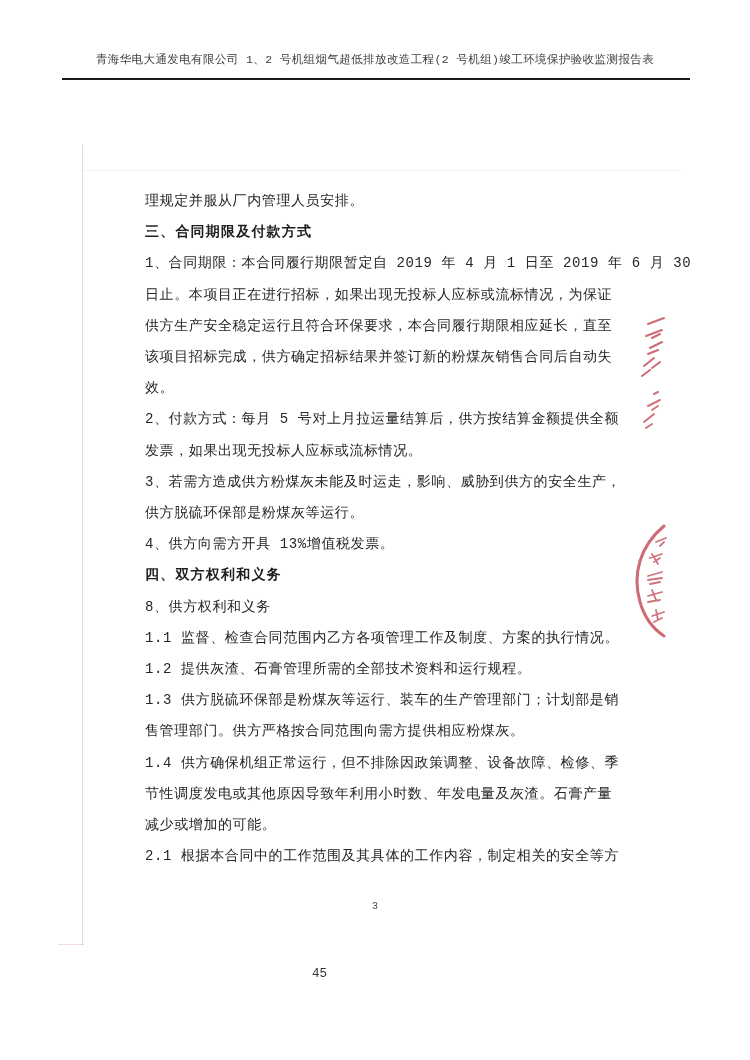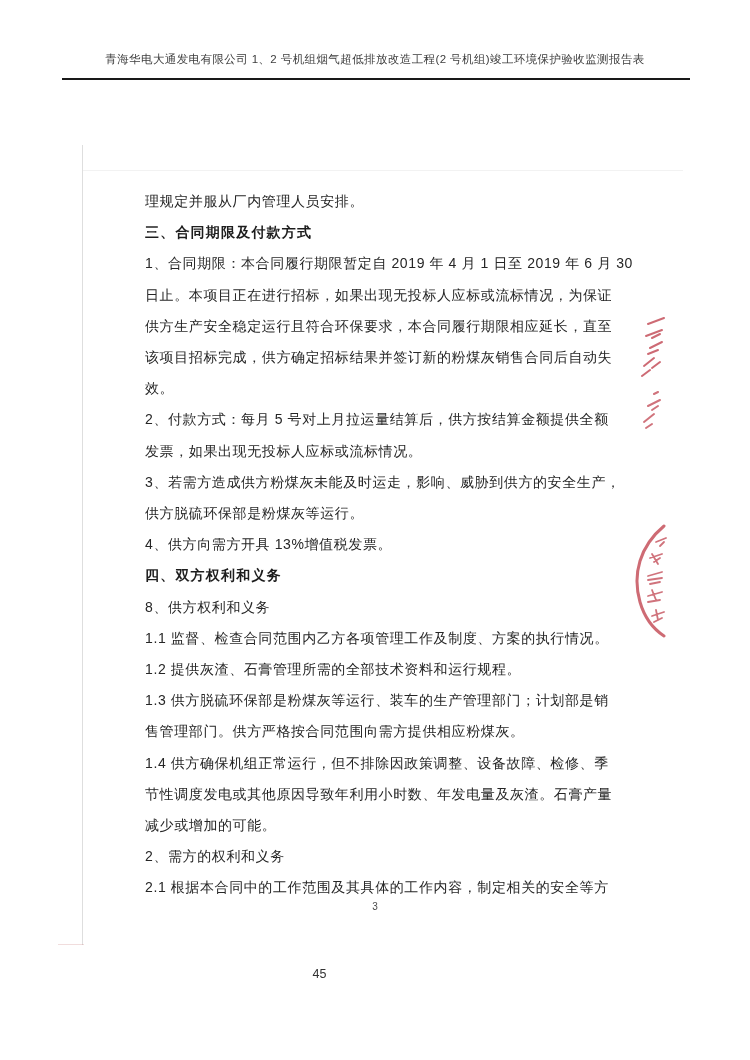--- a/index.html
+++ b/index.html
@@ -6,21 +6,21 @@
     margin: 0;
     padding: 0;
     background: #ffffff;
   }
   .page {
     position: relative;
     width: 750px;
     height: 1060px;
     background: #ffffff;
     overflow: hidden;
-    font-family: Liberation Sans, sans-serif;
+    font-family: Liberation Mono, monospace;
   }
   
   .header-title {
     position: absolute;
     top: 52px;
     left: 0;
     width: 750px;
     text-align: center;
     font-size: 11.5px;
     letter-spacing: 0.4px;
@@ -130,21 +130,20 @@
     <div class="line">4、供方向需方开具 13%增值税发票。</div>
     <div class="line heading">四、双方权利和义务</div>
     <div class="line">8、供方权利和义务</div>
     <div class="line">1.1 监督、检查合同范围内乙方各项管理工作及制度、方案的执行情况。</div>
     <div class="line">1.2 提供灰渣、石膏管理所需的全部技术资料和运行规程。</div>
     <div class="line">1.3 供方脱硫环保部是粉煤灰等运行、装车的生产管理部门；计划部是销</div>
     <div class="line">售管理部门。供方严格按合同范围向需方提供相应粉煤灰。</div>
     <div class="line">1.4 供方确保机组正常运行，但不排除因政策调整、设备故障、检修、季</div>
     <div class="line">节性调度发电或其他原因导致年利用小时数、年发电量及灰渣。石膏产量</div>
     <div class="line">减少或增加的可能。</div>
-    <div class="line">2、需方的权利和义务</div>
     <div class="line">2.1 根据本合同中的工作范围及其具体的工作内容，制定相关的安全等方</div>
   </div>
 
   <div class="stamp" style="left:638px; top:316px;">
     <svg width="36" height="62" viewBox="0 0 36 62">
       <g stroke="#c5515c" stroke-width="2" fill="none" opacity="0.85" stroke-linecap="round">
         <path d="M10 8 L26 2"></path>
         <path d="M8 20 L24 14 M14 22 L22 18"></path>
         <path d="M12 32 L24 26 M10 38 L20 34"></path>
         <path d="M6 50 L16 42 M14 52 L22 46"></path>

